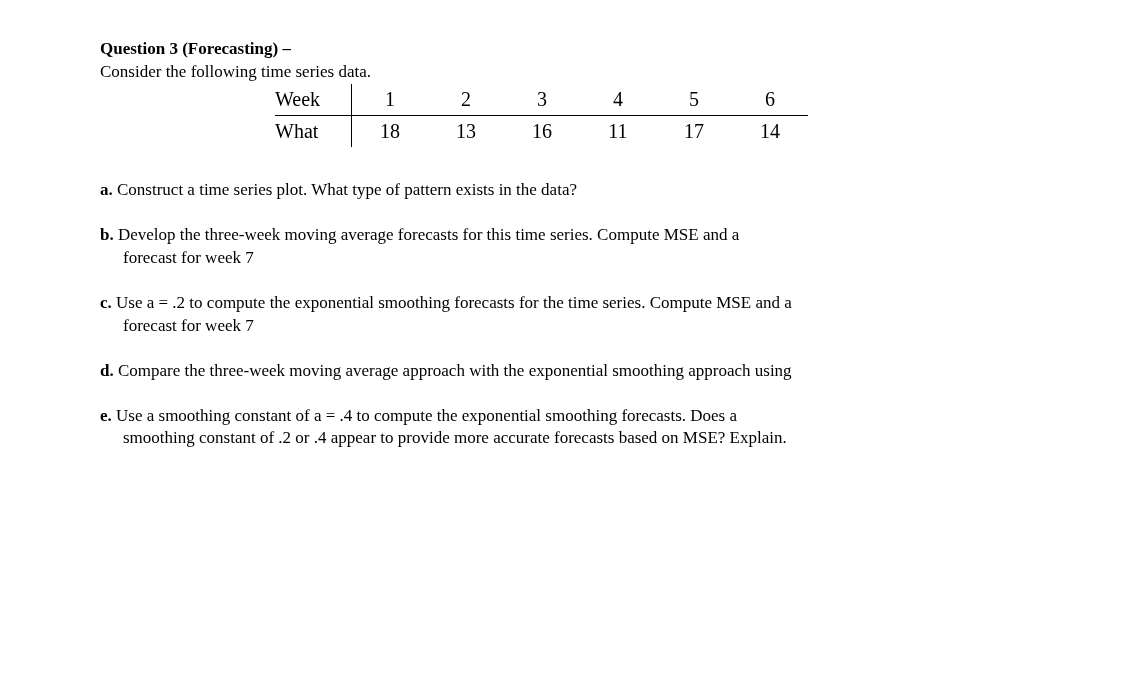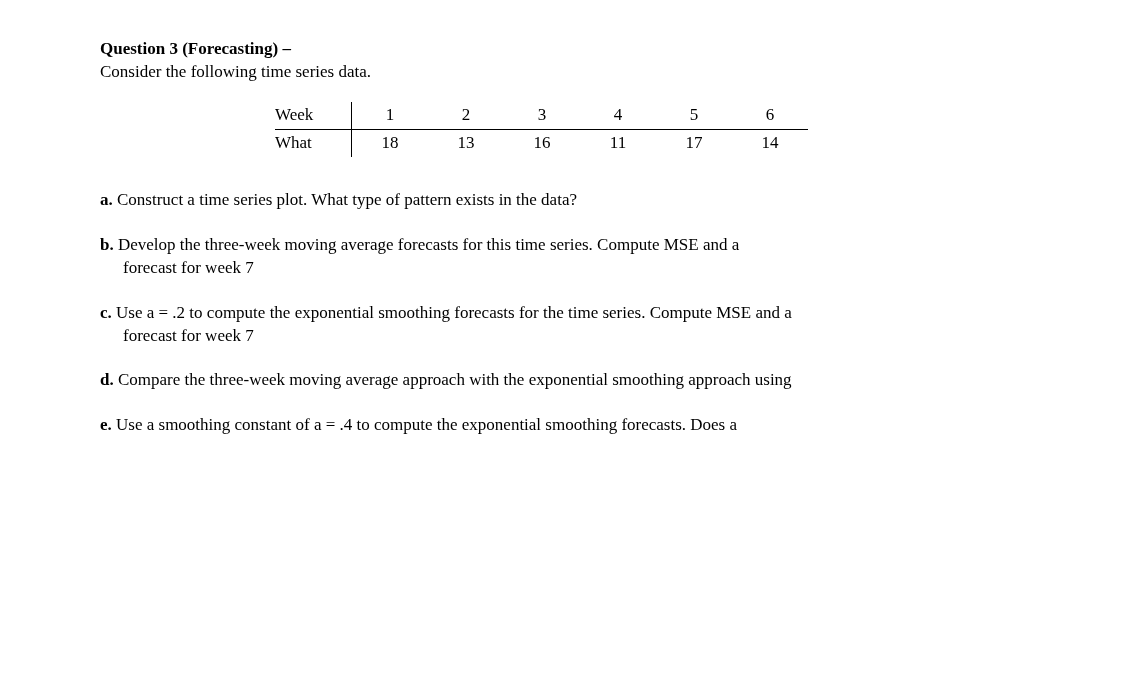--- a/index.html
+++ b/index.html
@@ -8,41 +8,40 @@
       color: #000;
       background: #fff;
       margin: 0;
       padding: 38px 100px;
       width: 1125px;
       height: 674px;
       box-sizing: border-box;
       line-height: 1.35;
     }
     .header {
-      margin-bottom: 18px;
     }
     .title {
       font-weight: bold;
       display: inline;
     }
     .intro {
       display: block;
     }
     .table-wrap {
       margin-left: 175px;
       margin-bottom: 32px;
     }
     table {
       border-collapse: collapse;
     }
     td {
       text-align: center;
       padding: 2px 0;
       width: 76px;
-      font-size: 17px;
+      font-size: 20px;
     }
     td.label {
       text-align: left;
       width: 68px;
       padding-right: 8px;
     }
     .top-row td {
       border-bottom: 1px solid #000;
     }
     .vdiv {
@@ -104,13 +103,14 @@
   <span class="part-label">c.</span><span> Use a = .2 to compute the exponential smoothing forecasts for the time series. Compute MSE and a</span>
   <div class="indented">forecast for week 7</div>
 </div>
 
 <div class="part">
   <span class="part-label">d.</span><span> Compare the three-week moving average approach with the exponential smoothing approach using</span>
 </div>
 
 <div class="part" style="">
   <span class="part-label">e.</span><span> Use a smoothing constant of a = .4 to compute the exponential smoothing forecasts. Does a</span>
+  <div class="indented">smoothing constant of .2 or .4 appear to provide more accurate forecasts based on MSE? Explain.</div>
 </div>
 
 </body></html>

